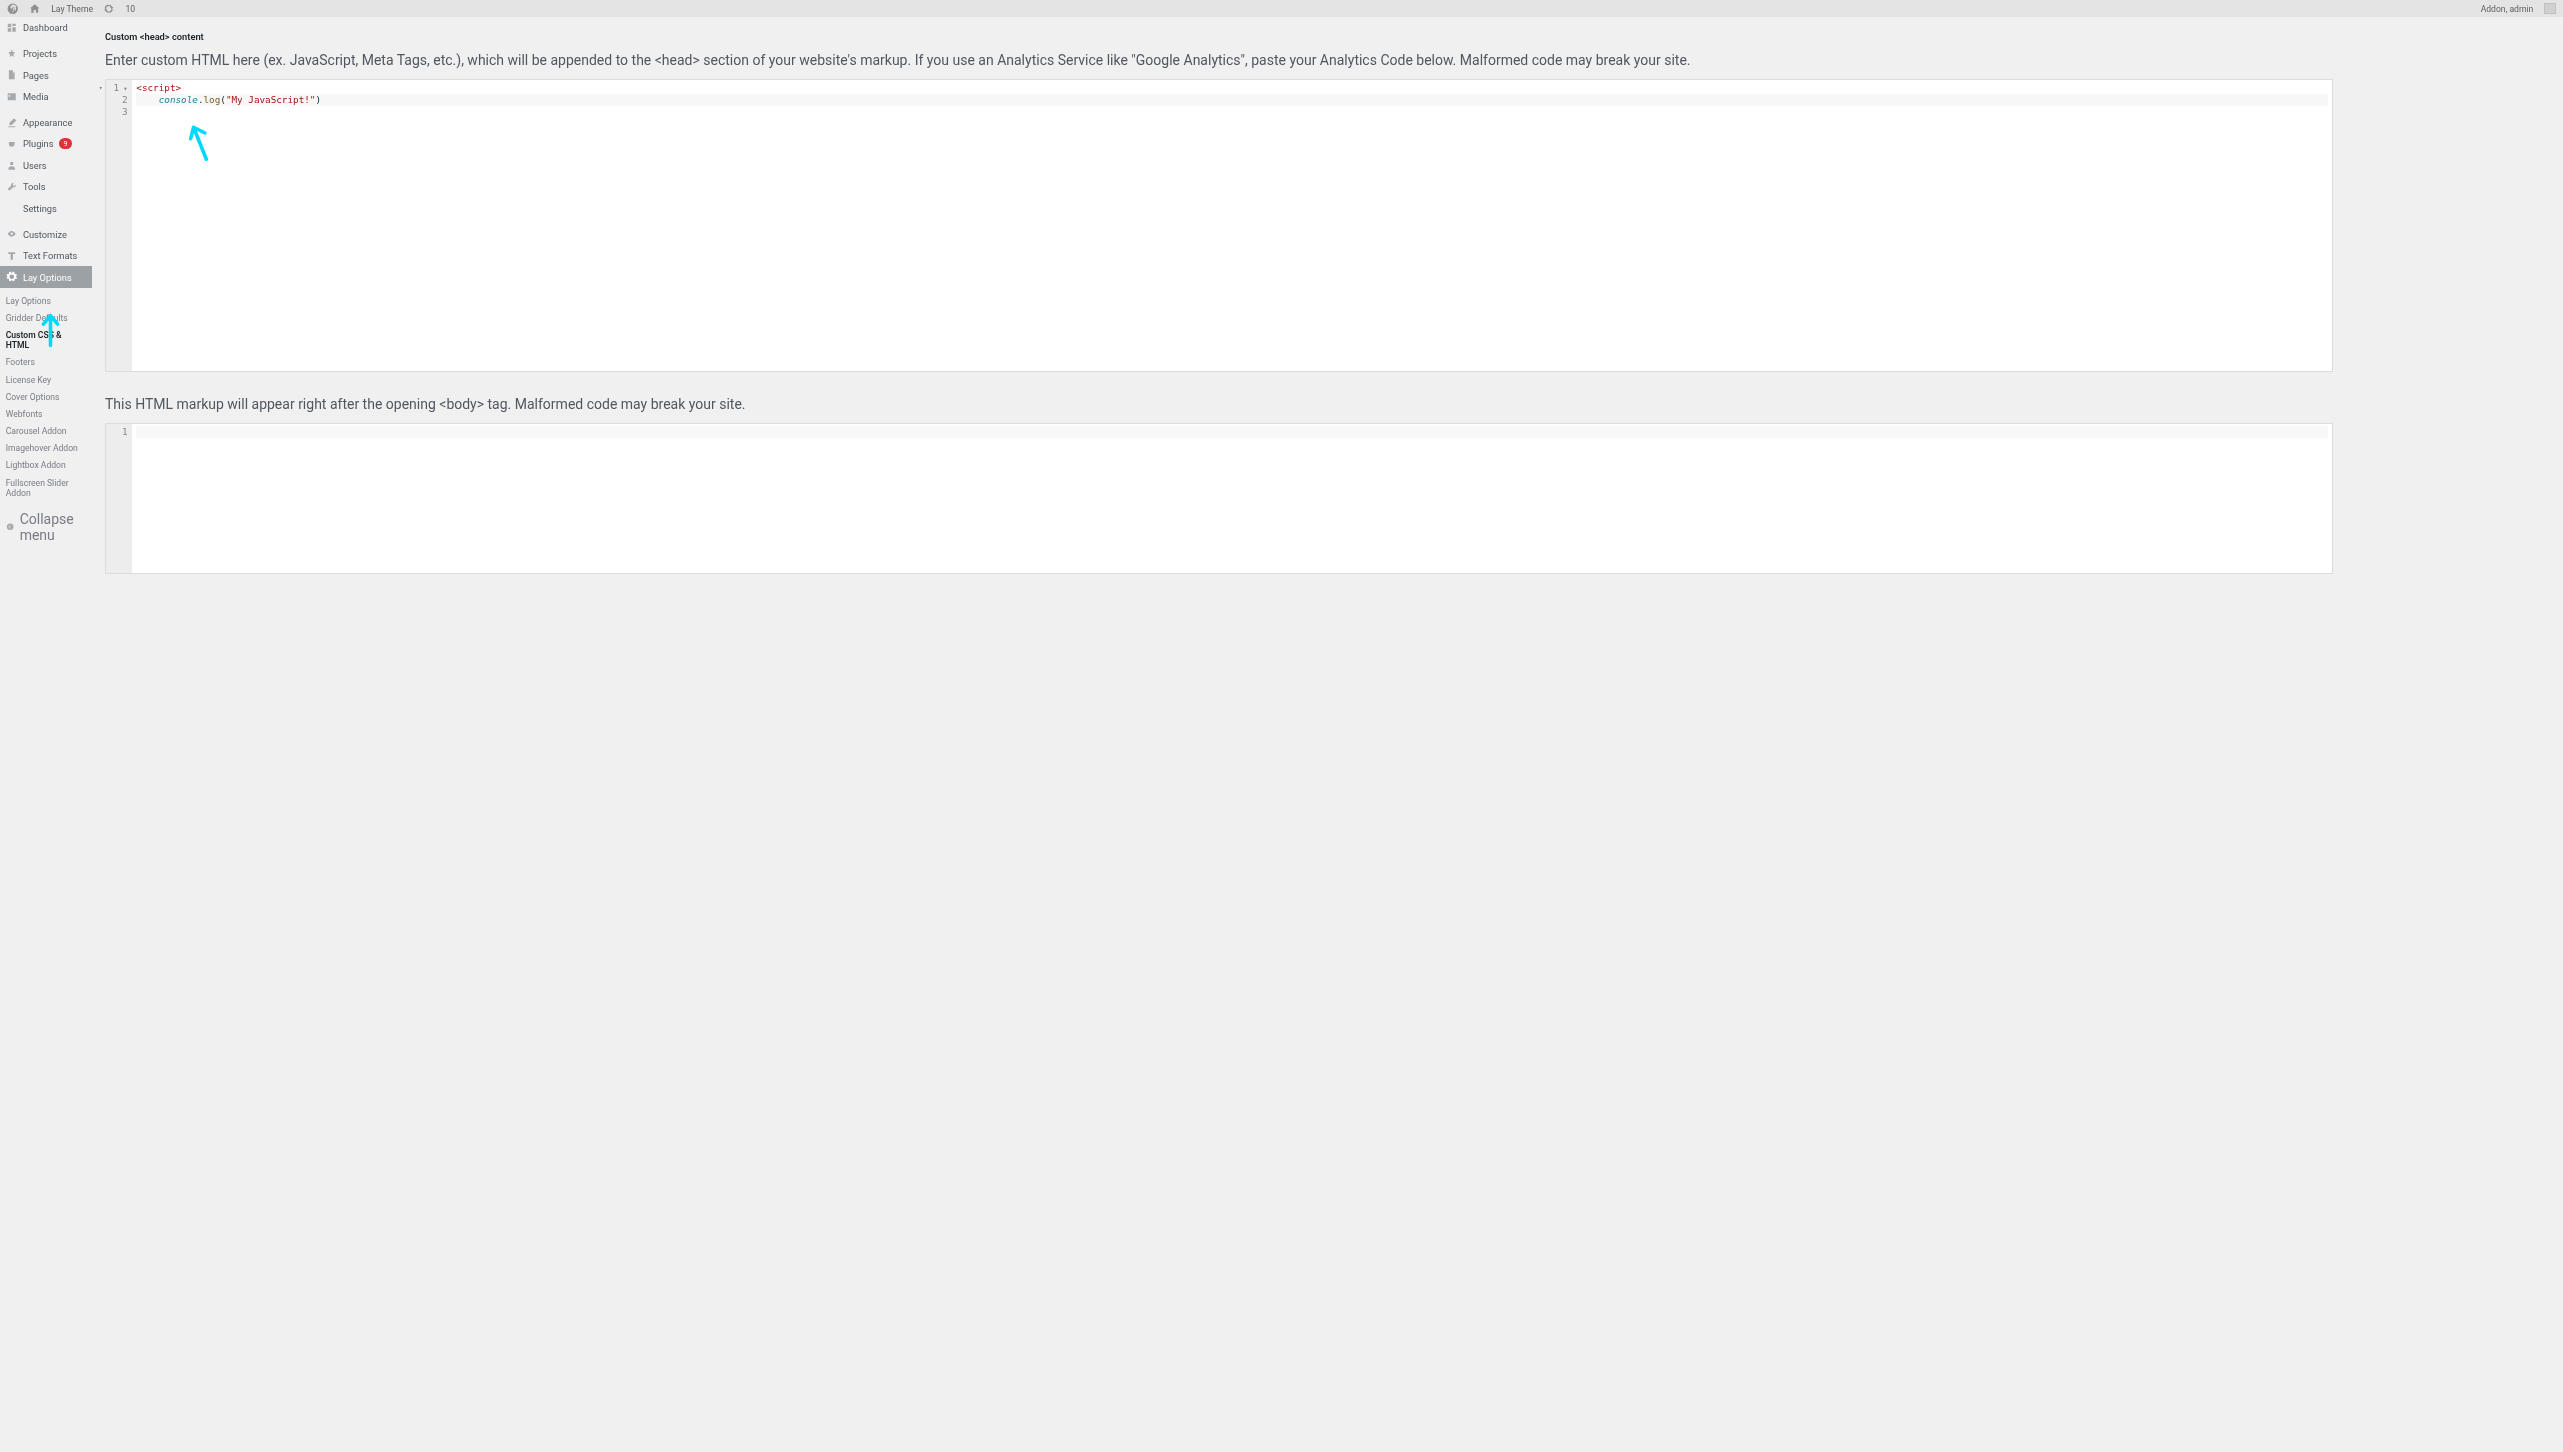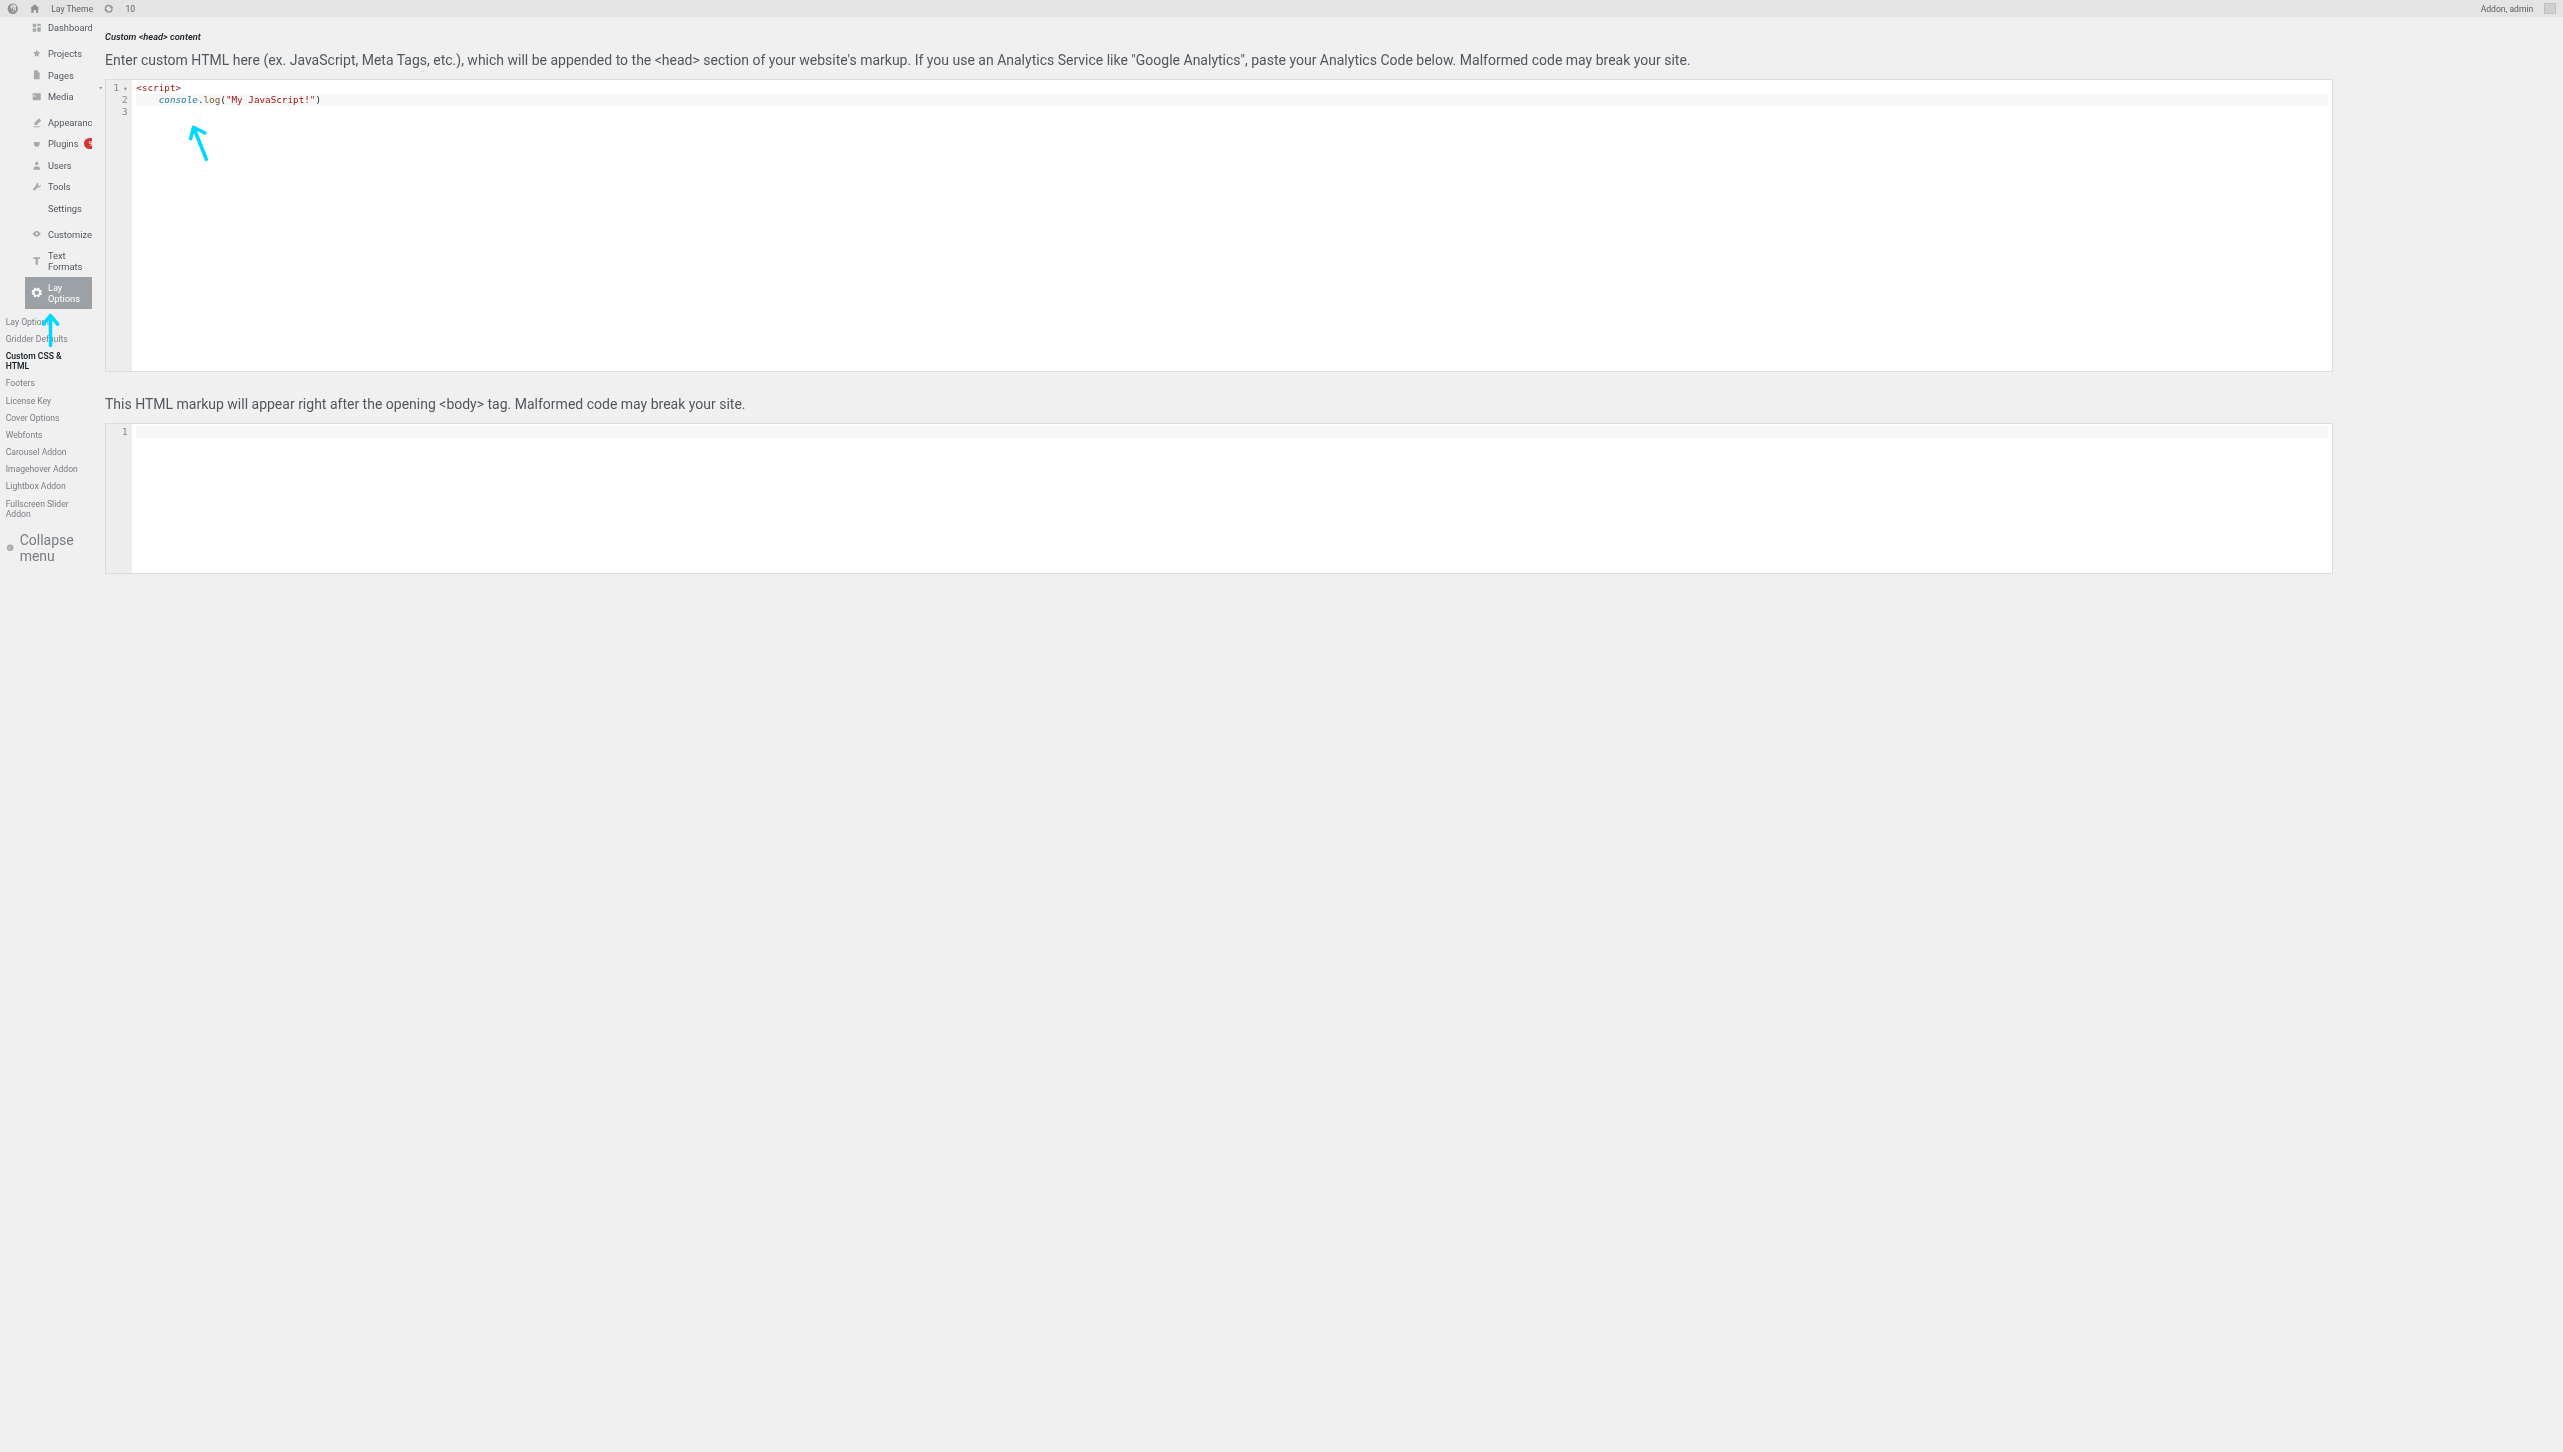--- a/index.html
+++ b/index.html
@@ -12,37 +12,37 @@
 .ab-item { display: flex; align-items: center; gap: 11px; cursor: pointer; color: #606060; }
 .ab-item svg { width: 11.5px; height: 11.5px; fill: #909090; }
 .avatar-ph { width: 11.5px; height: 11.5px; background: #d0d0d0; border: 0.7px solid #c0c0c0; }
 
 
 .wrap { display: flex; min-height: calc(100vh - 17px); }
 .sidebar { width: 92px; background: #f0f0f1; flex-shrink: 0; }
 .content { flex: 1; padding: 14.4px 230px 14.4px 13px; background: #f0f0f1; }
 
 
-.menu { list-style: none; padding-left: 25px; }
+.menu { list-style: none; }
 .menu-item { display: flex; align-items: center; gap: 5.7px; padding: 5px 5.7px; color: #50575e; cursor: pointer; font-size: 9.3px; }
 .menu-item svg { width: 11.5px; height: 11.5px; fill: #a7aaad; flex-shrink: 0; }
 .menu-item.active { background: #9ca1a6; color: #fff; position: relative; }
 .menu-item.active svg { fill: #fff; }
 .menu-item.active::after { content: ""; position: absolute; right: -5.7px; top: 50%; transform: translateY(-50%); border: 5.7px solid transparent; border-right-color: #f0f0f1; }
 .menu-sep { height: 4.3px; }
 .badge { background: #d63638; color: #fff; border-radius: 6.5px; font-size: 7.2px; padding: 0.7px 4.3px; line-height: 1.3; }
 .submenu { list-style: none; padding: 4.3px 0; }
 .submenu li { padding: 3.6px 5.7px; color: #787c82; cursor: pointer; font-size: 8.6px; }
 .submenu li.current { color: #1d2327; font-weight: 600; }
 .collapse { display: flex; align-items: center; gap: 5.7px; padding: 5.7px; color: #787c82; cursor: pointer; font-size: 14px; }
 .collapse svg { width: 11.5px; height: 11.5px; fill: #a7aaad; }
 
 
 .section { margin-bottom: 21.5px; }
-.section h3 { font-size: 9.3px; font-weight: 600; color: #1d2327; margin-bottom: 7.2px; font-style: italic; }
+.section h3 { font-size: 9.3px; font-weight: 600; color: #1d2327; margin-bottom: 7.2px; }
 .section p { font-size: 14px; color: #50575e; line-height: 1.5; margin-bottom: 8.6px; }
 
 
 .editor { background: #fff; border: 0.7px solid #dcdcde; font-family: "SF Mono", Monaco, Consolas, monospace; font-size: 9.3px; position: relative; }
 .editor.tall { height: 293px; }
 .editor.tall2 { height: 151px; }
 .gutter { width: 26px; background: #ededed; text-align: right; padding: 1.4px 4.3px 1.4px 0; color: #858585; position: absolute; left: 0; top: 0; bottom: 0; user-select: none; }
 .gutter .ln { height: 12.2px; line-height: 12.2px; position: relative; }
 .fold { position: absolute; left: -7.2px; top: 0; font-size: 6.5px; color: #888; line-height: 12.2px; }
 .code { margin-left: 26px; padding: 1.4px 4.3px; }

